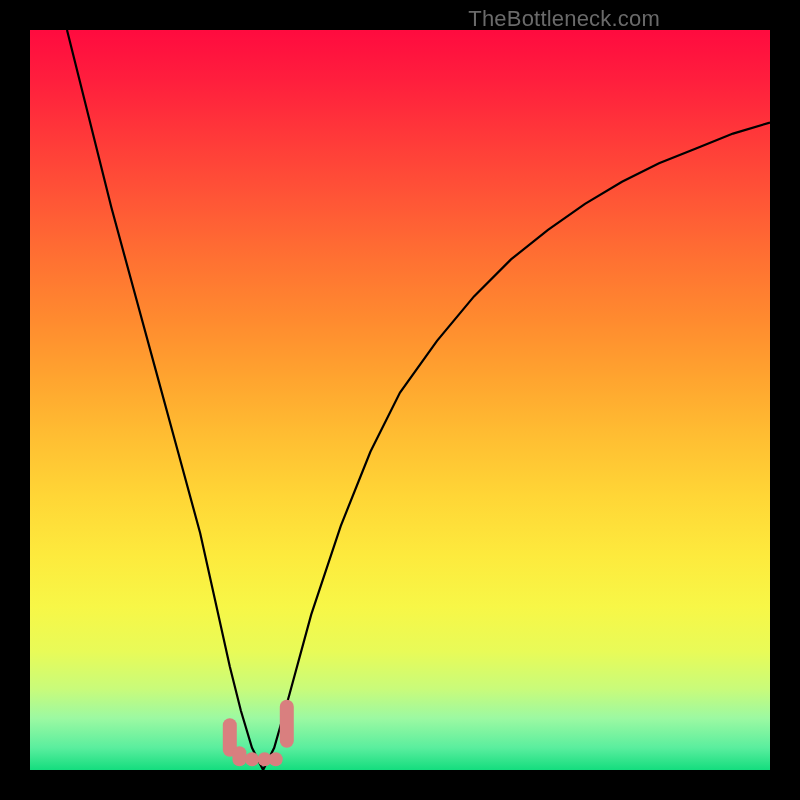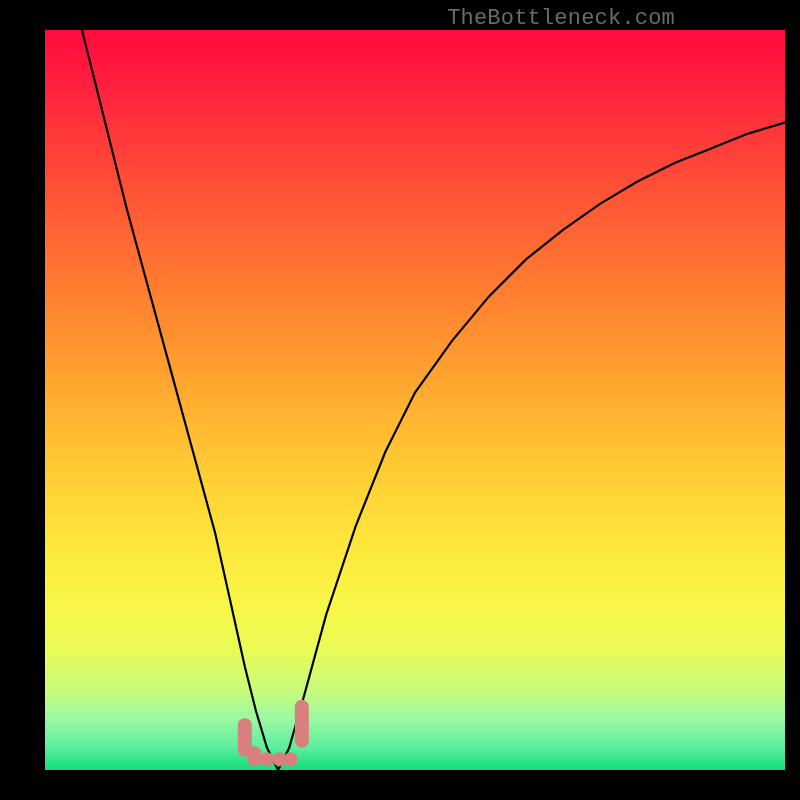--- a/index.html
+++ b/index.html
@@ -6,26 +6,25 @@
     margin: 0;
     padding: 0;
     width: 800px;
     height: 800px;
     overflow: hidden;
     background: #000;
     font-family: Arial, Helvetica, sans-serif;
   }
   .frame {
     position: absolute;
-    left: 15px;
+    left: 0;
     top: 0;
     width: 672px;
     height: 800px;
     background: #000;
-    font-family: Liberation Mono, monospace;
   }
   .plot {
     position: absolute;
     left: 30px;
     top: 30px;
     width: 740px;
     height: 740px;
     
     background: linear-gradient(
       to bottom,

